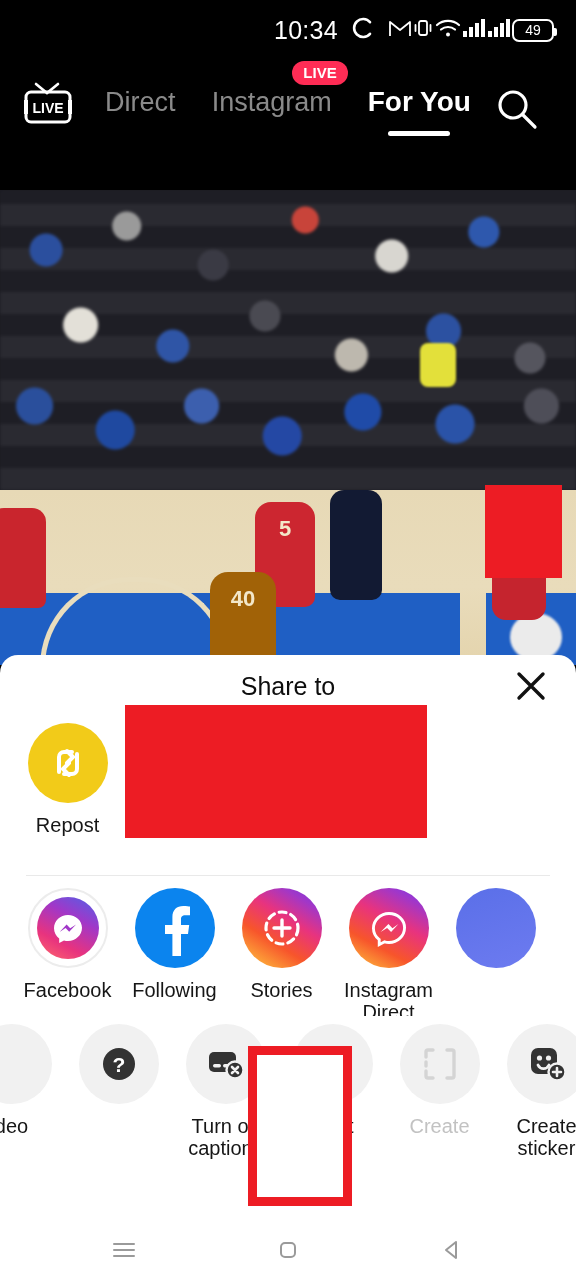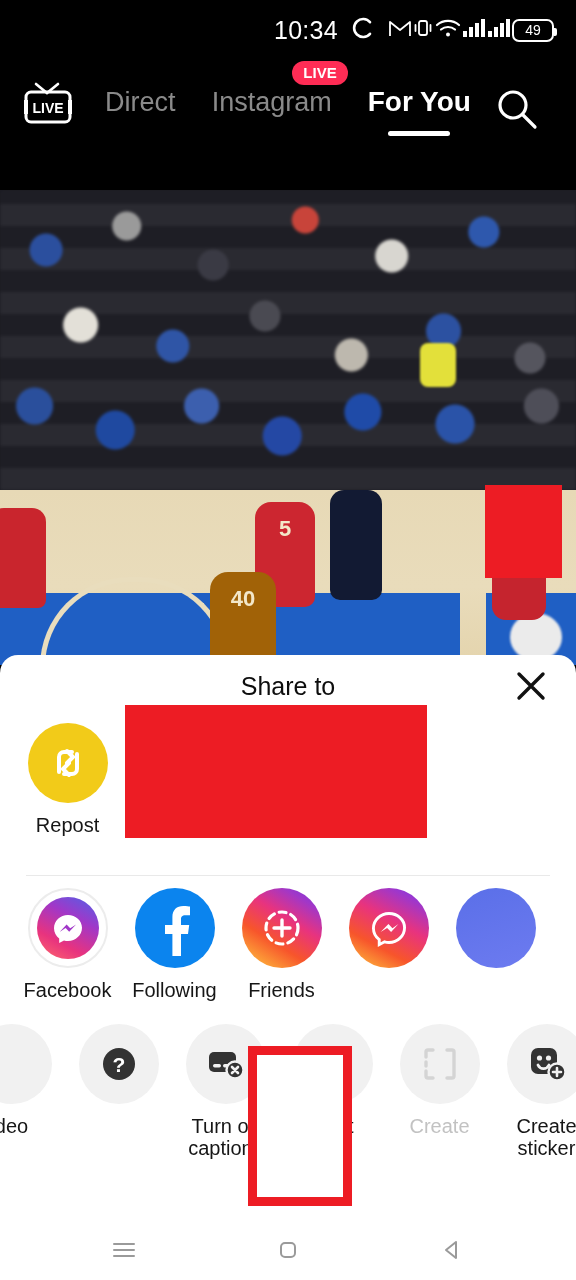--- a/index.html
+++ b/index.html
@@ -385,30 +385,31 @@
     </div>
 
 
     <div class="cell">
       <div class="circle c-ig">
         <svg width="44" height="44" viewBox="0 0 44 44">
           <circle cx="22" cy="22" r="16" fill="none" stroke="#fff" stroke-width="3.2" stroke-dasharray="7 5" stroke-linecap="round"></circle>
           <path d="M22 14 v16 M14 22 h16" stroke="#fff" stroke-width="3.4" stroke-linecap="round"></path>
         </svg>
       </div>
-      <div class="lbl">Friends</div>
+      <div class="lbl">Stories</div>
     </div>
 
     <div class="cell">
       <div class="circle c-msgr">
         <svg width="40" height="40" viewBox="0 0 36 36">
           <path d="M18 5C10.3 5 4 10.9 4 18.2c0 4.1 2 7.8 5.2 10.2V33l4.8-2.6c1.3.4 2.6.6 4 .6 7.7 0 14-5.9 14-13.2S25.7 5 18 5z" fill="none" stroke="#fff" stroke-width="2.6"></path>
           <path d="M10.5 21.5l7-7 3.6 3.8 5.4-3.8-6.6 7-3.6-3.6z" fill="#fff"></path>
         </svg>
       </div>
+      <div class="lbl">Instagram Direct</div>
     </div>
 
     <div class="cell">
       <div class="circle c-copy">
         
       </div>
 
     </div>
 
   </div>

